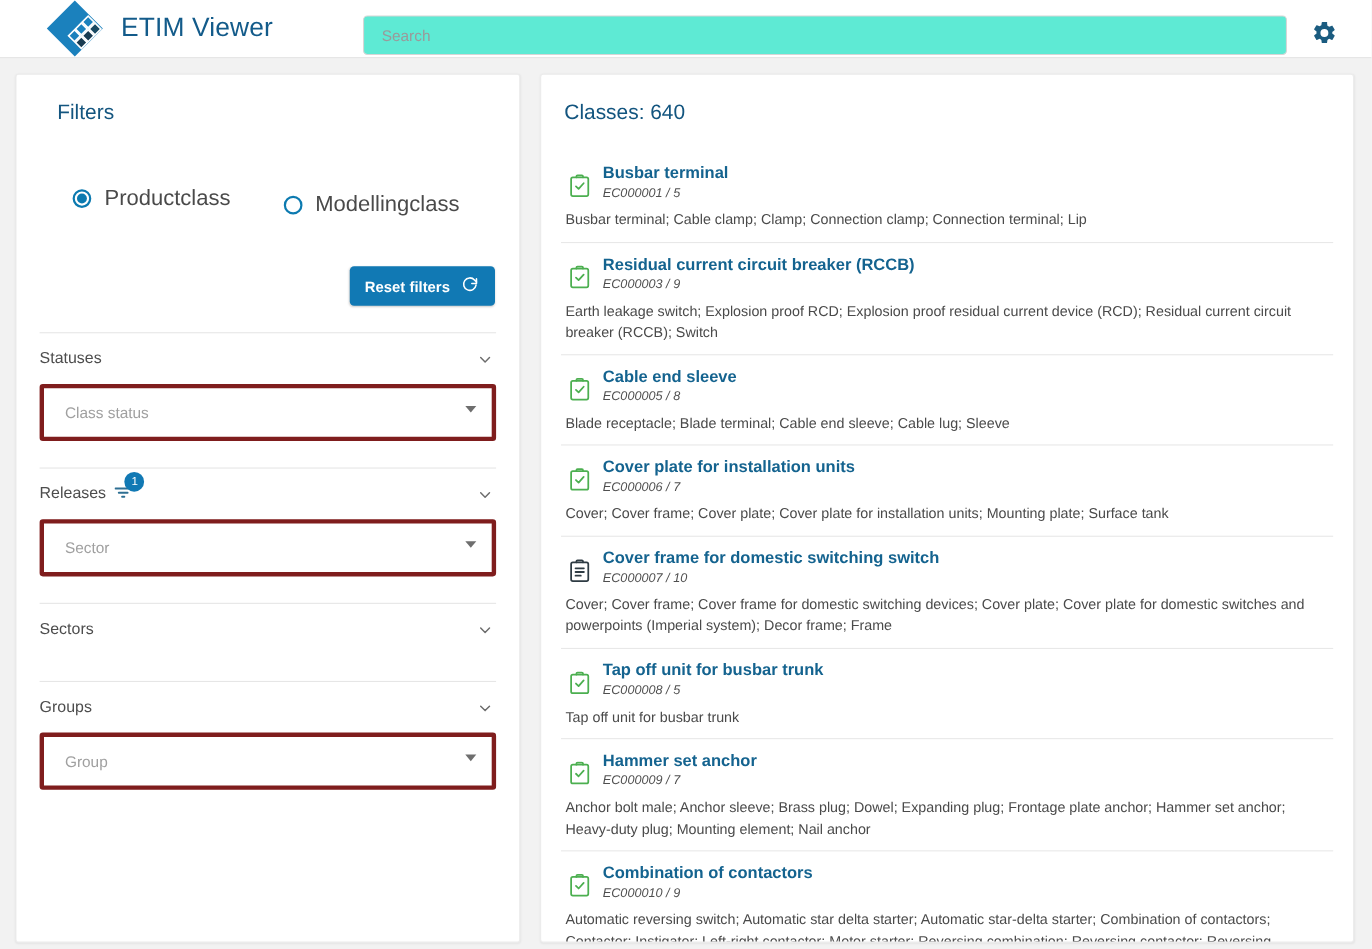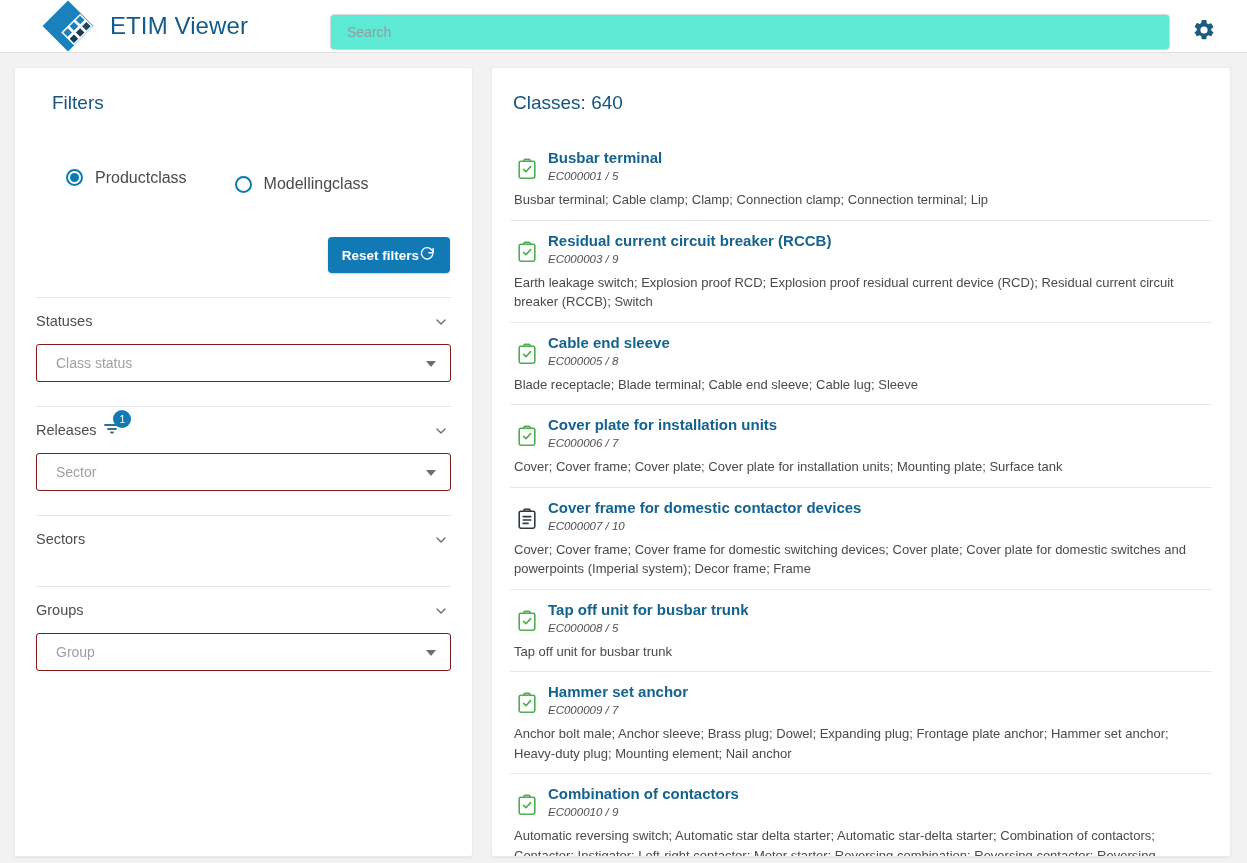--- a/index.html
+++ b/index.html
@@ -100,41 +100,41 @@
     border-radius: 50%;
     display: flex; align-items: center; justify-content: center;
     flex: 0 0 auto;
   }
   .radio-inner {
     width: 9px; height: 9px;
     border-radius: 50%;
     background: #0c7ab0;
   }
   .radio-label {
-    font-size: 16px;
+    font-size: 20px;
     color: #4a4a4a;
     margin-left: 12px;
     white-space: nowrap;
   }
   .reset-row {
     display: flex; justify-content: flex-end;
     margin-top: 44px;
     padding-right: 1px;
   }
   .reset-btn {
     background: #1179b4;
     color: #fff;
     border: none;
     border-radius: 4px;
     height: 36px;
     padding: 0 14px;
     font-size: 13.5px;
     font-weight: bold;
     font-family: "Liberation Sans", sans-serif;
-    display: flex; align-items: center; gap: 0;
+    display: flex; align-items: center; gap: 10px;
     cursor: pointer;
     box-shadow: 0 1px 2px rgba(0,0,0,0.2);
   }
   .divider {
     height: 1px; background: #e6e6e6;
     margin: 24px 0 0 0;
   }
   .section { padding-top: 0; }
   .section-head {
     display: flex; align-items: center;
@@ -160,22 +160,22 @@
     width: 18px; height: 18px;
     border-radius: 50%;
     font-size: 10.5px;
     display: flex; align-items: center; justify-content: center;
     font-weight: 400;
   }
   .chev {
     position: absolute; right: 2px; top: 16px;
   }
   .select-box {
-    height: 38px;
-    border: 1px solid #7f1d1d;
+    height: 52px;
+    border: 4px solid #7f1d1d;
     border-radius: 3px;
     display: flex; align-items: center;
     padding: 0 12px 0 19px;
     position: relative;
     cursor: pointer;
     background: #fff;
   }
   .select-placeholder {
     font-size: 14px;
     color: #a0a0a0;
@@ -421,21 +421,21 @@
         <div class="class-row">
           <div class="row-icon">
             <svg width="20" height="22" viewBox="0 0 20 22" fill="none" stroke="#2e3b43" stroke-width="1.6" stroke-linecap="round" stroke-linejoin="round">
               <rect x="2.2" y="3.2" width="15.6" height="17" rx="1.6"></rect>
               <path d="M7 3.2V2.4a1 1 0 0 1 1-1h4a1 1 0 0 1 1 1v.8"></path>
               <line x1="6.2" y1="8.6" x2="13.8" y2="8.6"></line>
               <line x1="6.2" y1="12" x2="13.8" y2="12"></line>
               <line x1="6.2" y1="15.4" x2="11" y2="15.4"></line>
             </svg>
           </div>
-          <div class="row-body"><a class="row-name">Cover frame for domestic contactor devices</a><div class="row-code">EC000007 / 10</div><div class="row-syn">Cover; Cover frame; Cover frame for domestic switching devices; Cover plate; Cover plate for domestic switches and powerpoints (Imperial system); Decor frame; Frame</div></div>
+          <div class="row-body"><a class="row-name">Cover frame for domestic switching switch</a><div class="row-code">EC000007 / 10</div><div class="row-syn">Cover; Cover frame; Cover frame for domestic switching devices; Cover plate; Cover plate for domestic switches and powerpoints (Imperial system); Decor frame; Frame</div></div>
         </div>
         <div class="class-row">
           <div class="row-icon">
             <svg width="20" height="22" viewBox="0 0 20 22" fill="none" stroke="#4caf50" stroke-width="1.6" stroke-linecap="round" stroke-linejoin="round">
               <rect x="2.2" y="3.2" width="15.6" height="17" rx="1.6"></rect>
               <path d="M7 3.2V2.4a1 1 0 0 1 1-1h4a1 1 0 0 1 1 1v.8"></path>
               <polyline points="6.6 11.4 9 13.7 13.6 8.6"></polyline>
             </svg>
           </div>
           <div class="row-body"><a class="row-name">Tap off unit for busbar trunk</a><div class="row-code">EC000008 / 5</div><div class="row-syn">Tap off unit for busbar trunk</div></div>

